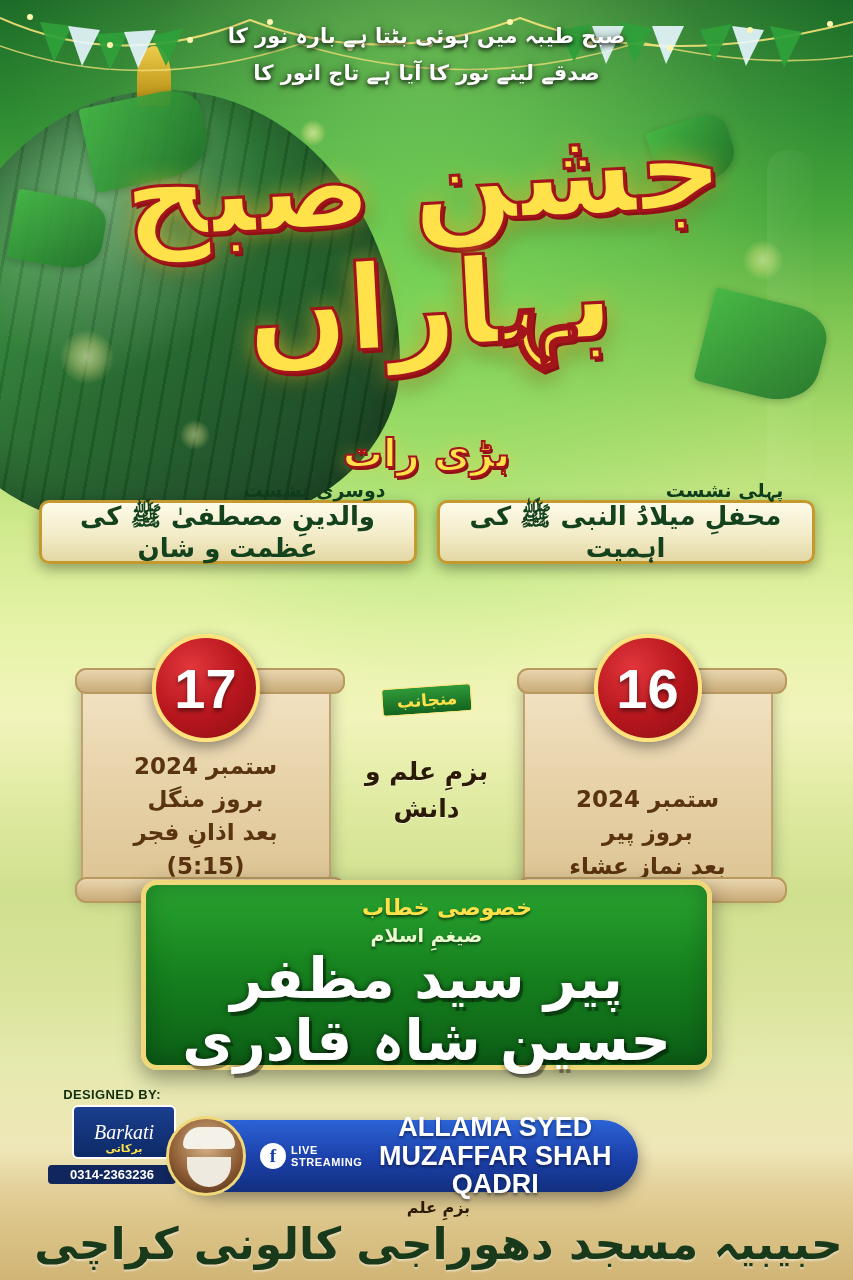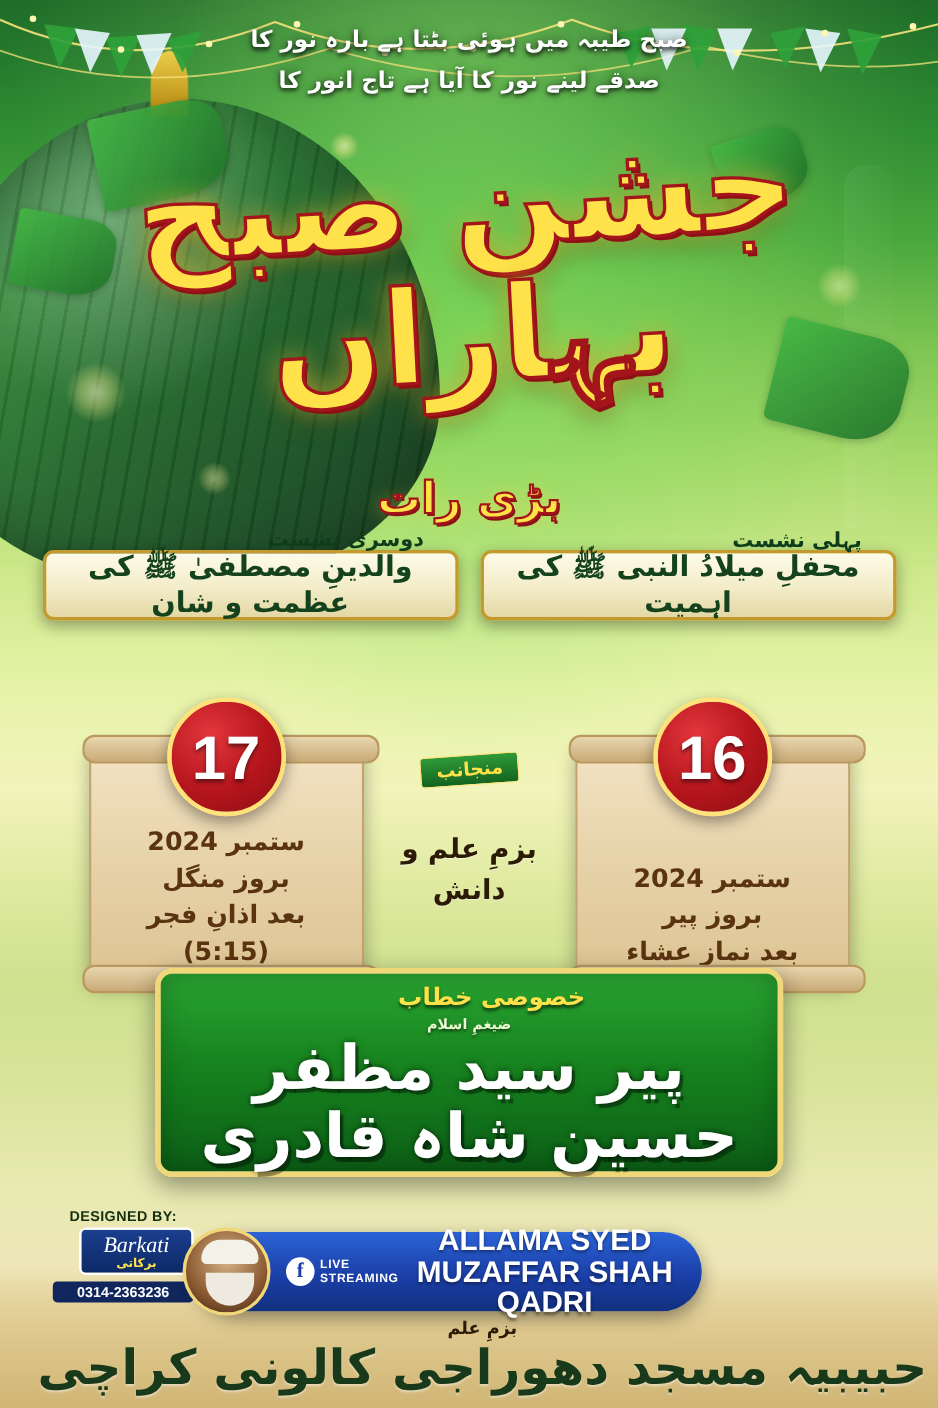--- a/index.html
+++ b/index.html
@@ -236,40 +236,40 @@
     box-shadow:0 8px 22px rgba(0,0,0,.4), inset 0 0 26px rgba(0,0,0,.25);
     text-align:center;
     padding-top:10px;
   }
   .speaker-tag{
     font-size:22px;color:#ffe24a;
     text-shadow:0 2px 3px rgba(0,0,0,.6);
     padding-left:41px;
   }
   .speaker-title{
-    font-size:13px;color:#eafbd0;margin-top:4px;
+    font-size:19px;color:#eafbd0;margin-top:4px;
     text-shadow:0 2px 3px rgba(0,0,0,.6);
   }
   .speaker-name{
     font-size:56px;color:#ffffff;margin-top:2px;line-height:1.1;
     text-shadow:0 0 6px rgba(0,0,0,.6), 3px 4px 0 rgba(0,0,0,.35);
   }
 
   
   .designer{
     position:absolute;left:48px;bottom:96px;width:128px;text-align:center;
   }
   .designed-by{
     font-size:13px;font-weight:bold;color:#12300f;letter-spacing:.4px;
   }
   .designer-box{
     margin-top:3px;
     background:linear-gradient(180deg,#1b3f8f,#0d2a66);
     border:2px solid #ffffff;border-radius:6px;
-    padding:4px 4px 2px;
+    padding:15px 4px 2px;
     margin-left:24px;
   }
   .designer-name{font-family:"Liberation Serif",serif;font-style:italic;color:#fff;font-size:20px;line-height:1;}
   .designer-sub{color:#ffe24a;font-size:11px;}
   .designer-phone{
     margin-top:6px;background:#10265c;color:#fff;font-size:13px;font-weight:bold;
     border-radius:4px;padding:2px 0;text-align:center;
   }
 
   

